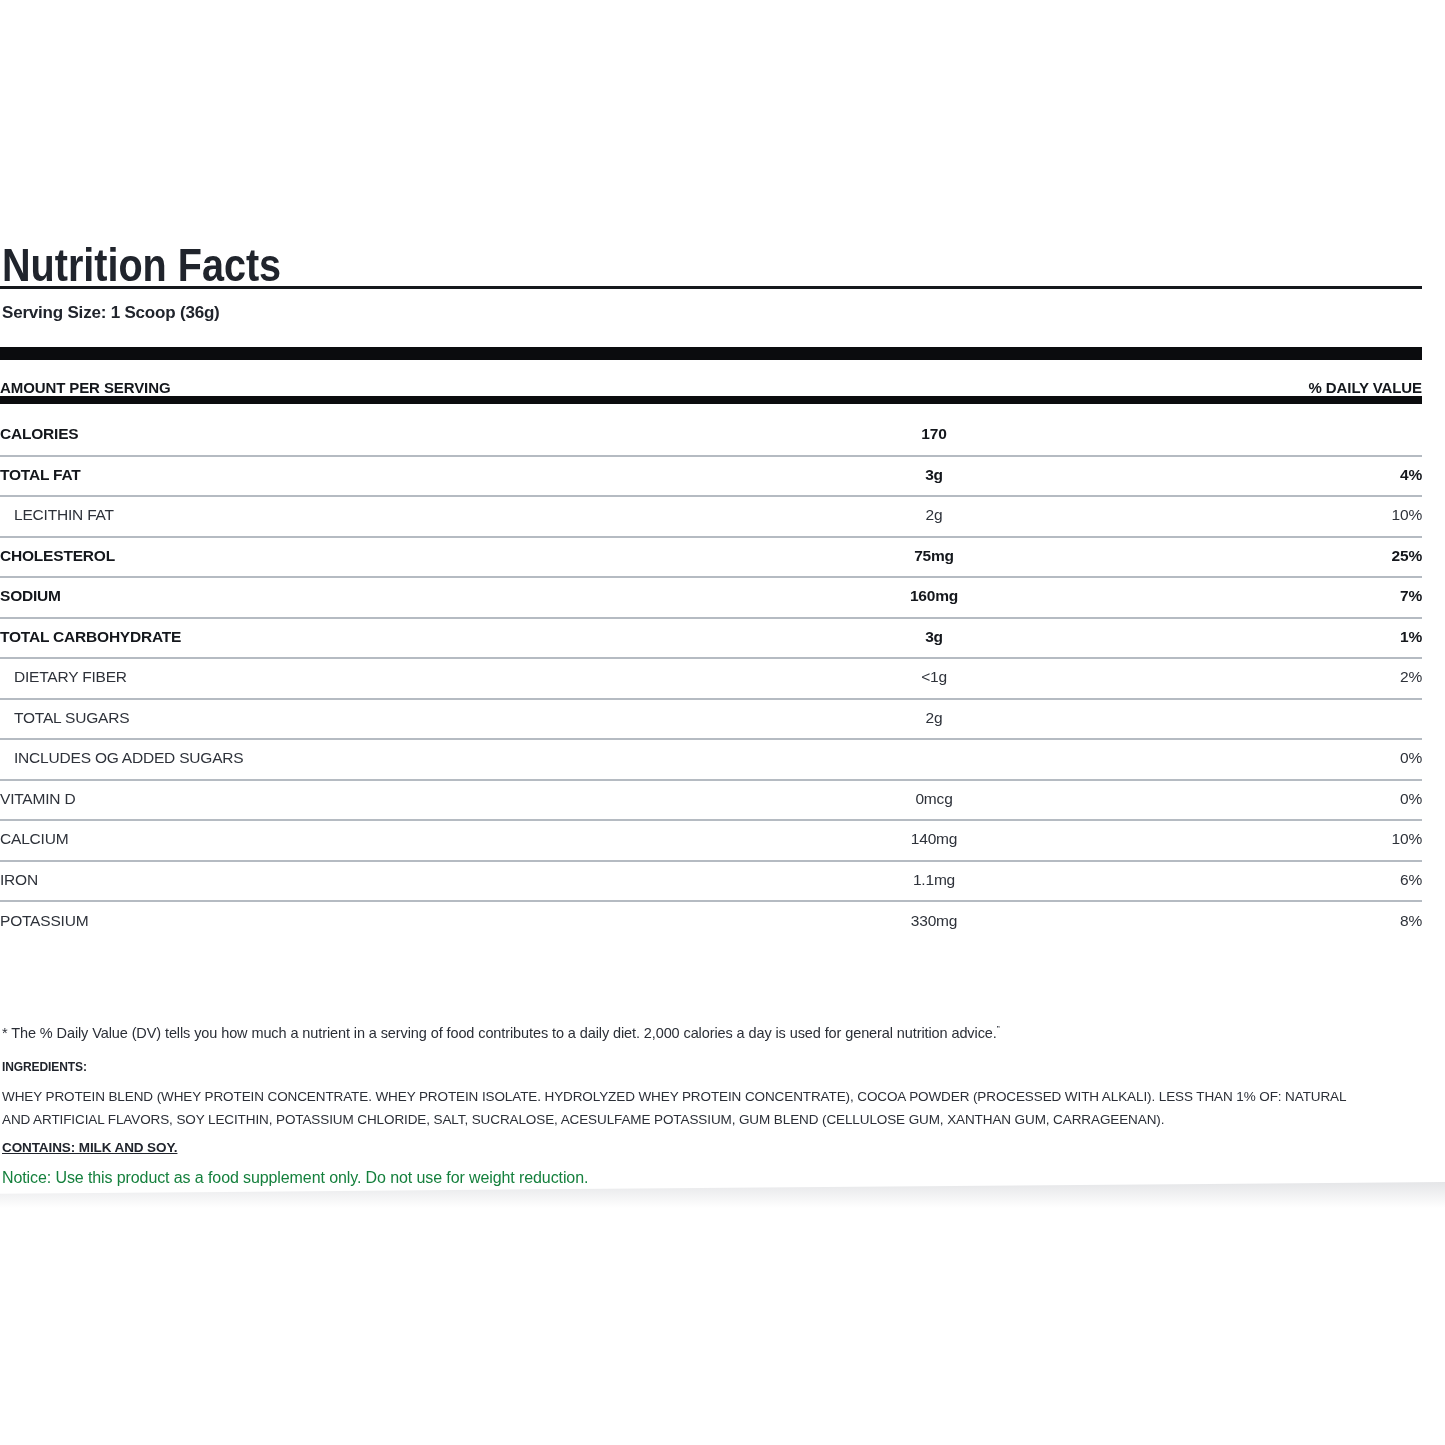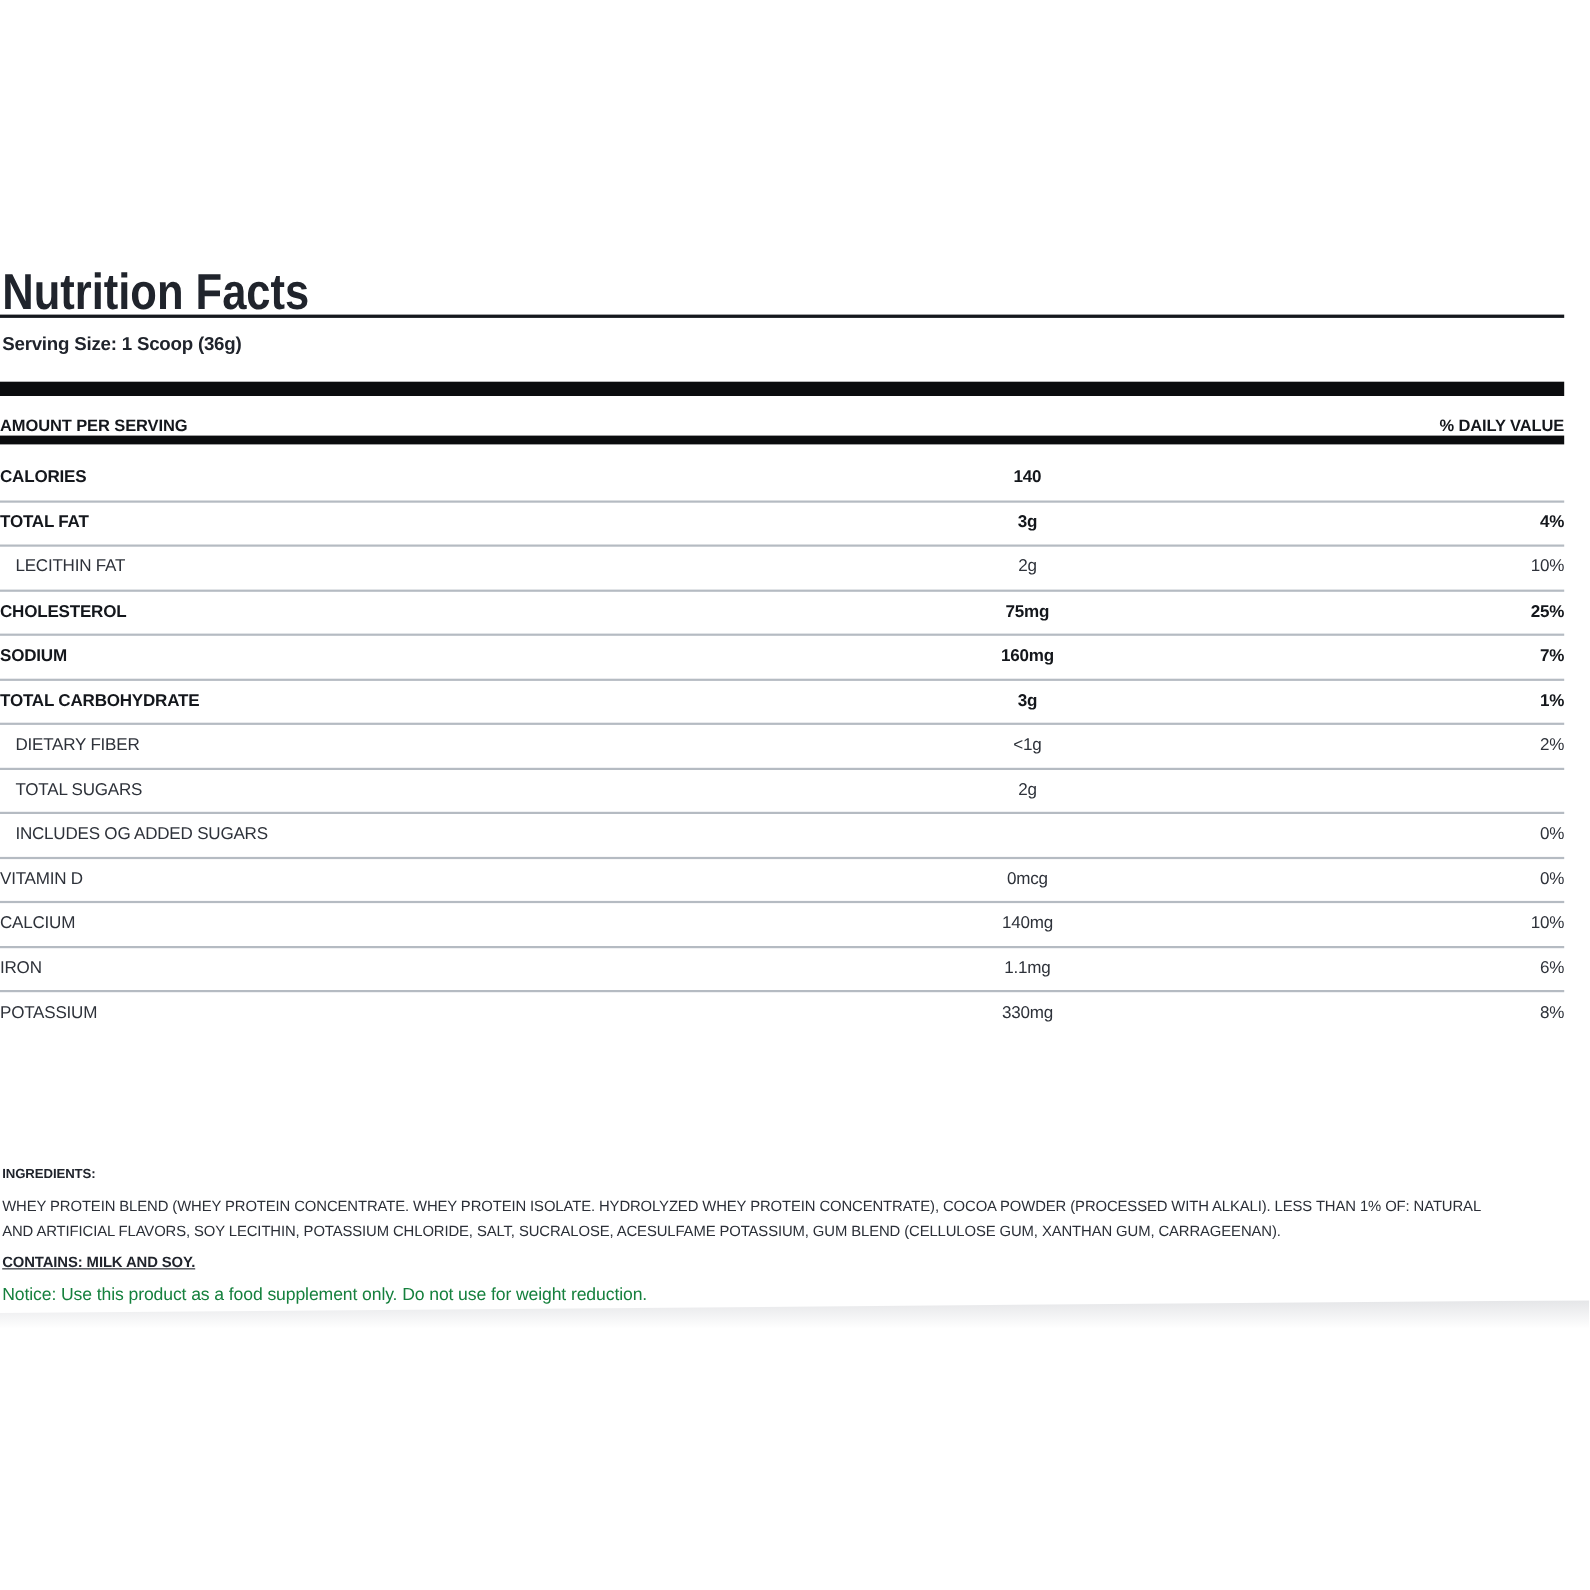--- a/index.html
+++ b/index.html
@@ -122,21 +122,21 @@
   <div class="nf-header-row">
     <span>AMOUNT PER SERVING</span>
     <span>% DAILY VALUE</span>
   </div>
 
   <div class="nf-bar-mid"></div>
 
   <div class="nf-table">
       <div class="nf-row bold">
         <span class="nf-label">CALORIES</span>
-        <span class="nf-amount">140</span>
+        <span class="nf-amount">170</span>
         <span class="nf-dv"></span>
       </div>
       <div class="nf-row bold">
         <span class="nf-label">TOTAL FAT</span>
         <span class="nf-amount">3g</span>
         <span class="nf-dv">4%</span>
       </div>
       <div class="nf-row sub">
         <span class="nf-label">LECITHIN FAT</span>
         <span class="nf-amount">2g</span>
@@ -187,20 +187,23 @@
         <span class="nf-amount">1.1mg</span>
         <span class="nf-dv">6%</span>
       </div>
       <div class="nf-row plain div-none">
         <span class="nf-label">POTASSIUM</span>
         <span class="nf-amount">330mg</span>
         <span class="nf-dv">8%</span>
       </div>
     </div>
 
+  <div class="nf-footnote">
+    <span>* The % Daily Value (DV) tells you how much a nutrient in a serving of food contributes to a daily diet. 2,000 calories a day is used for general nutrition advice.</span><sup>”</sup>
+  </div>
 
   <div class="nf-ingredients-heading">INGREDIENTS:</div>
 
   <div class="nf-ingredients-body">WHEY PROTEIN BLEND (WHEY PROTEIN CONCENTRATE. WHEY PROTEIN ISOLATE. HYDROLYZED WHEY PROTEIN CONCENTRATE), COCOA POWDER (PROCESSED WITH ALKALI). LESS THAN 1% OF: NATURAL AND ARTIFICIAL FLAVORS, SOY LECITHIN, POTASSIUM CHLORIDE, SALT, SUCRALOSE, ACESULFAME POTASSIUM, GUM BLEND (CELLULOSE GUM, XANTHAN GUM, CARRAGEENAN).</div>
 
   <div class="nf-contains">CONTAINS: MILK AND SOY.</div>
 
   <div class="nf-notice">Notice: Use this product as a food supplement only. Do not use for weight reduction.</div>
 
   <div class="nf-bottom-shade"></div>

